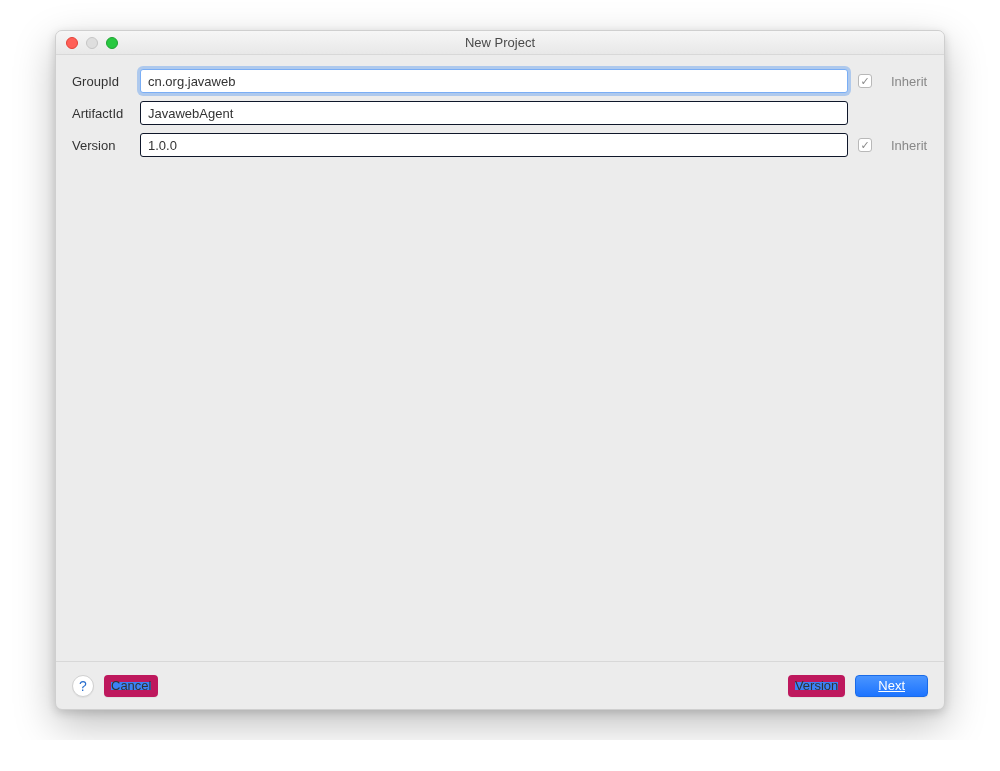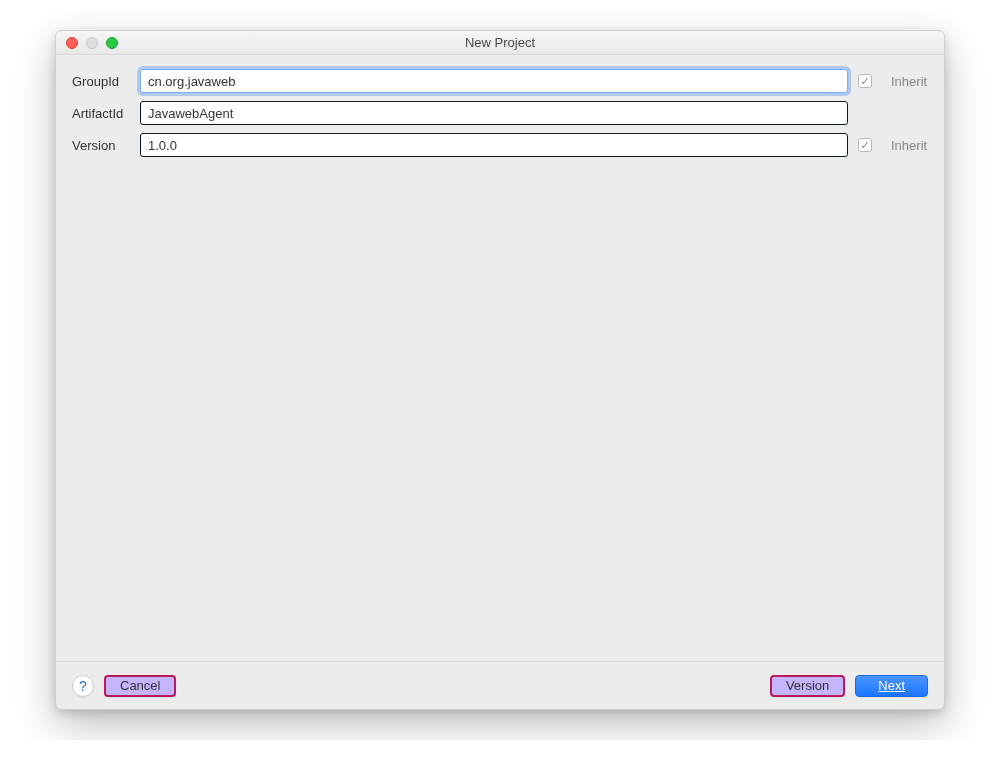--- a/index.html
+++ b/index.html
@@ -137,23 +137,23 @@
       display: flex;
       align-items: center;
       justify-content: center;
       font-size: 14px;
       color: #2a6fce;
       cursor: pointer;
       box-shadow: 0 1px 1px rgba(0,0,0,0.05);
     }
     .btn {
       height: 22px;
-      padding: 0 14px;
-      background: #c4b5fd;
-      border: 2px solid #be185d;
+      padding: 0 0;
+      background: #3b82f6;
+      border: 7px solid #be185d;
       border-radius: 4px;
       font-size: 13px;
       color: #333;
       cursor: pointer;
       box-shadow: 0 1px 1px rgba(0,0,0,0.05);
       display: inline-flex;
       align-items: center;
     }
     .btn.primary {
       background: linear-gradient(#4a95ff, #1d74ff);

